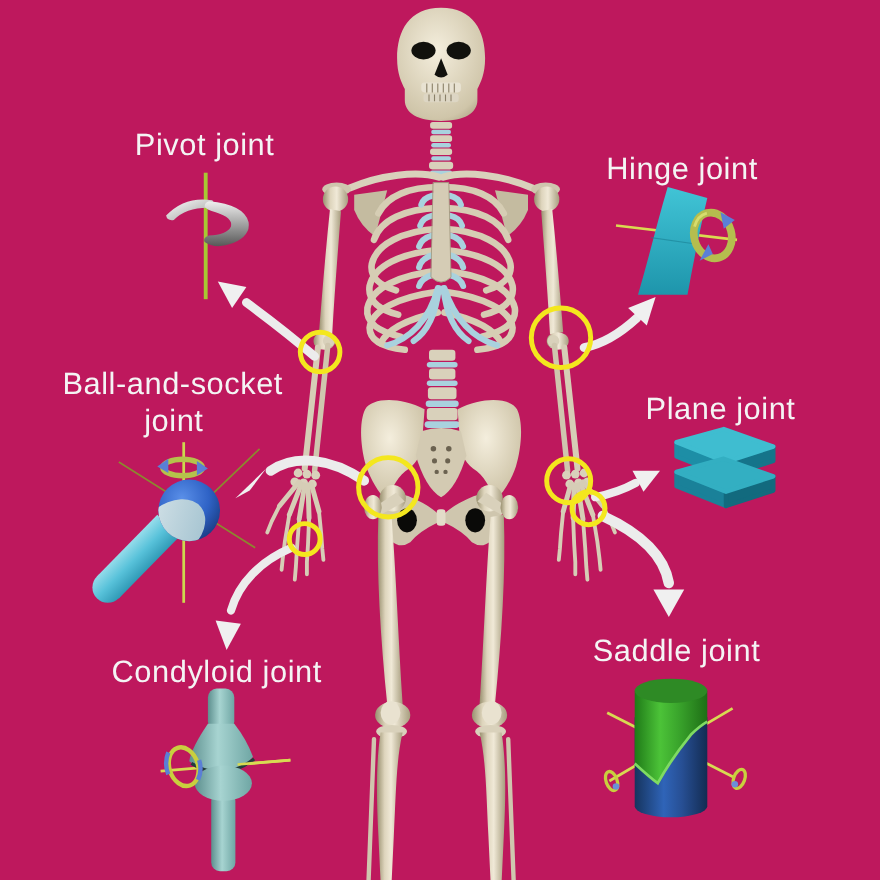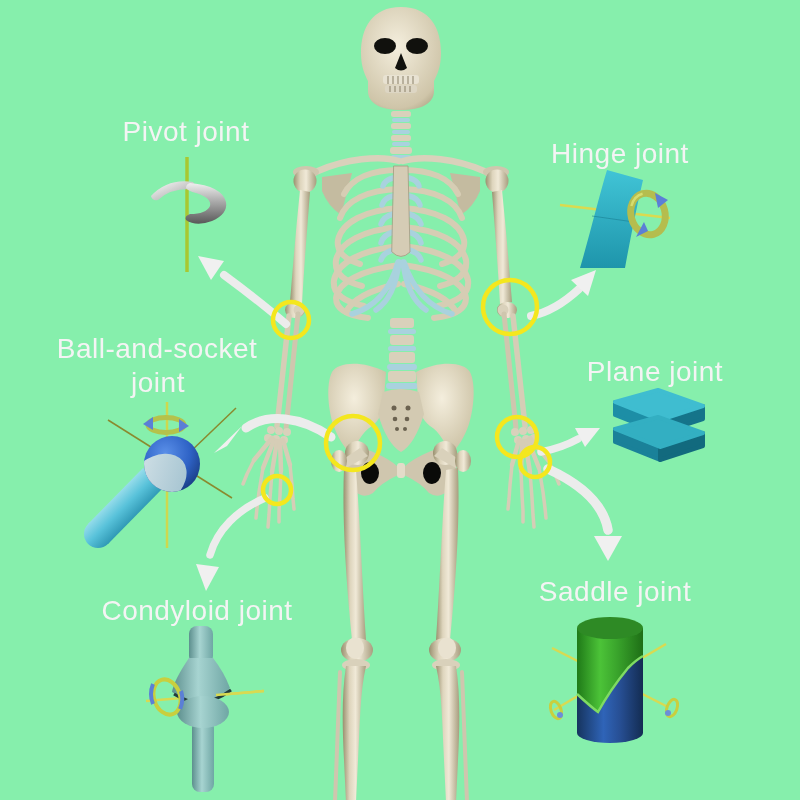--- a/index.html
+++ b/index.html
@@ -1,16 +1,16 @@
 <!DOCTYPE html>
 <html><head>
 <meta charset="utf-8">
 <style>
   html,body{margin:0;padding:0;background:#000;}
-  .stage{position:relative;width:800px;height:800px;background:#86efac;overflow:hidden;
+  .stage{position:relative;width:800px;height:800px;background:#be185d;overflow:hidden;
          font-family:"Liberation Sans",sans-serif;}
   svg{display:block;}
   text.joint-label{fill:#f4f4f4;font-family:"Liberation Sans","DejaVu Sans",sans-serif;
        font-size:28px;letter-spacing:0.5px;}
 </style>
 </head>
 <body>
 
 <div class="stage">
 <svg width="800" height="800" viewBox="0 0 800 800">

